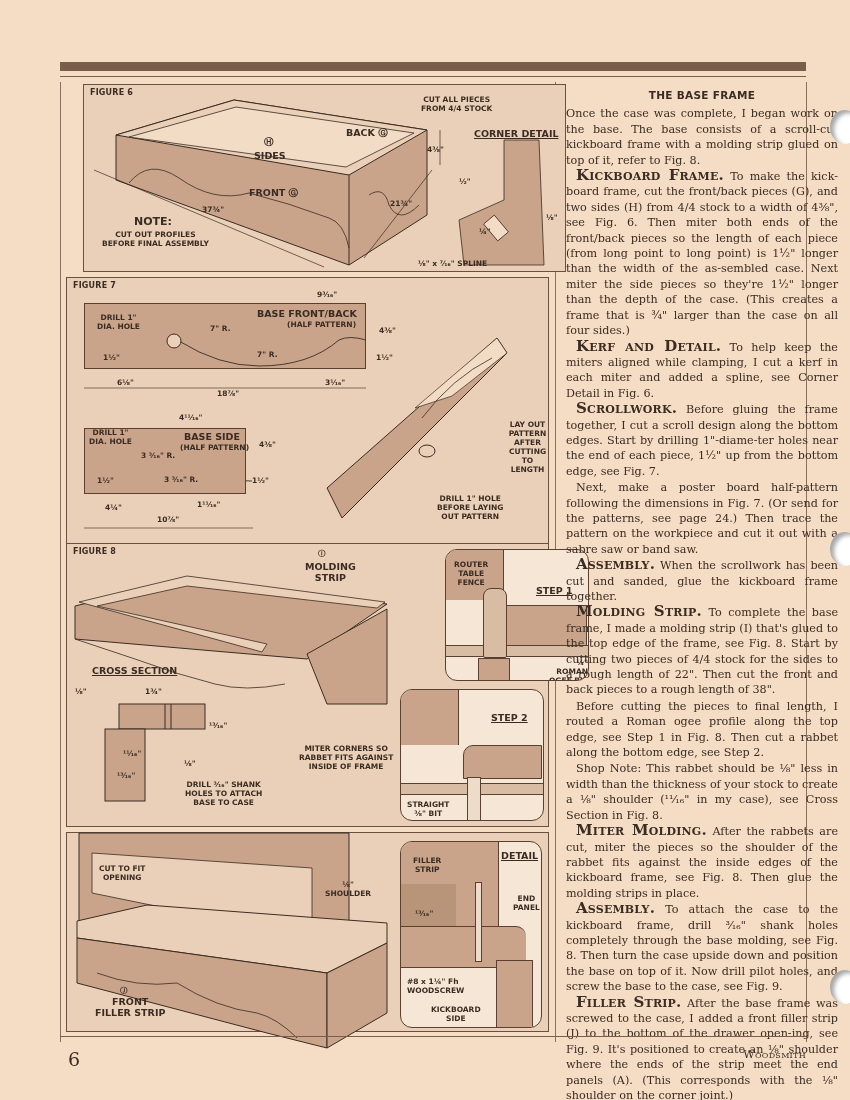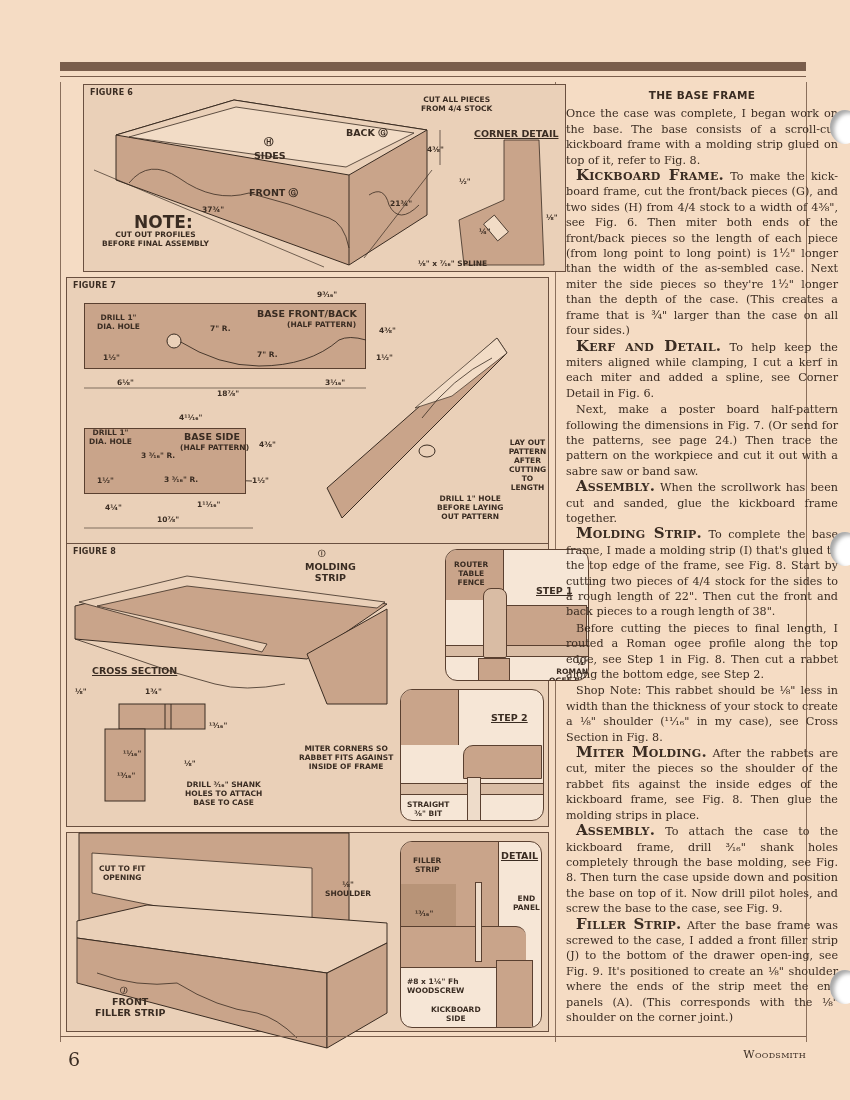--- a/index.html
+++ b/index.html
@@ -3,21 +3,21 @@
 <meta charset="utf-8">
 <style>
   html,body{margin:0;padding:0;}
   body{width:850px;height:1100px;background:#f5dcc4;position:relative;overflow:hidden;font-family:"DejaVu Serif",serif;color:#3a2c22;}
   .topbar{position:absolute;left:60px;top:62px;width:746px;height:9px;background:#7a5e4c;}
   .topline{position:absolute;left:60px;top:76px;width:746px;height:1px;background:#7a5e4c;}
   .vline{position:absolute;width:1px;background:#8a6f5c;}
   .fig{position:absolute;background:#ead0b8;border:1px solid #6a5040;box-sizing:border-box;}
   .fig-label{position:absolute;left:6px;top:3px;font-family:"DejaVu Sans",sans-serif;font-weight:bold;font-size:8px;color:#3a2c22;letter-spacing:.2px;}
   .lbl{position:absolute;font-family:"DejaVu Sans",sans-serif;font-weight:bold;font-size:7.5px;line-height:9px;color:#3a2c22;text-align:center;white-space:nowrap;}
-  .lbl.big{font-size:17px;line-height:12px;}
+  .lbl.big{font-size:11px;line-height:12px;}
   .lbl.med{font-size:9.5px;line-height:11px;}
   .lbl.u{text-decoration:underline;}
   .wood{position:absolute;background:#c9a48a;border:1px solid #5a4030;box-sizing:border-box;}
   .panel{position:absolute;background:#f6e6d6;border:1px solid #5a4030;border-radius:12px;box-sizing:border-box;overflow:hidden;}
   svg{position:absolute;overflow:visible;}
   .col{position:absolute;left:566px;top:88px;width:272px;font-size:11.2px;line-height:15.4px;text-align:justify;}
   .col h2{font-family:"DejaVu Sans",sans-serif;font-size:10.5px;font-weight:bold;text-align:center;margin:0 0 2px 0;letter-spacing:.3px;}
   .col p{margin:0;text-indent:10px;hyphens:auto;}
   .col p.first{text-indent:0;}
   .rh{font-variant:small-caps;font-weight:bold;font-size:15px;letter-spacing:.2px;}
@@ -108,21 +108,21 @@
     <div class="lbl" style="left:74px;top:173px;">3 ³⁄₁₆" R.</div>
     <div class="lbl" style="left:97px;top:197px;">3 ³⁄₁₆" R.</div>
     <div class="lbl" style="left:112px;top:135px;">4¹¹⁄₁₆"</div>
     <div class="lbl" style="left:192px;top:162px;">4⅜"</div>
     <div class="lbl" style="left:30px;top:198px;">1½"</div>
     <div class="lbl" style="left:185px;top:198px;">1½"</div>
     <div class="lbl" style="left:38px;top:225px;">4¼"</div>
     <div class="lbl" style="left:130px;top:222px;">1¹¹⁄₁₆"</div>
     <div class="lbl" style="left:90px;top:237px;">10⅞"</div>
 
-    <div class="lbl" style="left:440px;top:142px;white-space:pre-line;margin-top:18px;">LAY OUT
+    <div class="lbl" style="left:440px;top:142px;white-space:pre-line;">LAY OUT
 PATTERN
 AFTER
 CUTTING
 TO LENGTH</div>
     <div class="lbl" style="left:370px;top:216px;white-space:pre-line;">DRILL 1" HOLE
 BEFORE LAYING
 OUT PATTERN</div>
   </div>
 
   <div class="fig" style="left:66px;top:543px;width:483px;height:284px;">
@@ -215,20 +215,21 @@
       <div class="lbl" style="left:30px;top:163px;white-space:pre-line;">KICKBOARD
 SIDE</div>
     </div>
   </div>
 
   <div class="col">
     <h2>THE BASE FRAME</h2>
     <p class="first"><span class="rh"></span><span>Once the case was complete, I began work on the base. The base consists of a scroll-cut kickboard frame with a molding strip glued on top of it, refer to Fig. 8.</span></p>
     <p><span class="rh">Kickboard Frame.</span><span> To make the kick-board frame, cut the front/back pieces (G), and two sides (H) from 4/4 stock to a width of 4⅜", see Fig. 6. Then miter both ends of the front/back pieces so the length of each piece (from long point to long point) is 1½" longer than the width of the as-sembled case. Next miter the side pieces so they're 1½" longer than the depth of the case. (This creates a frame that is ¾" larger than the case on all four sides.)</span></p>
     <p><span class="rh">Kerf and Detail.</span><span> To help keep the miters aligned while clamping, I cut a kerf in each miter and added a spline, see Corner Detail in Fig. 6.</span></p>
+    <p><span class="rh">Scrollwork.</span><span> Before gluing the frame together, I cut a scroll design along the bottom edges. Start by drilling 1"-diame-ter holes near the end of each piece, 1½" up from the bottom edge, see Fig. 7.</span></p>
     <p><span class="rh"></span><span>Next, make a poster board half-pattern following the dimensions in Fig. 7. (Or send for the patterns, see page 24.) Then trace the pattern on the workpiece and cut it out with a sabre saw or band saw.</span></p>
     <p><span class="rh">Assembly.</span><span> When the scrollwork has been cut and sanded, glue the kickboard frame together.</span></p>
     <p><span class="rh">Molding Strip.</span><span> To complete the base frame, I made a molding strip (I) that's glued to the top edge of the frame, see Fig. 8. Start by cutting two pieces of 4/4 stock for the sides to a rough length of 22". Then cut the front and back pieces to a rough length of 38".</span></p>
     <p><span class="rh"></span><span>Before cutting the pieces to final length, I routed a Roman ogee profile along the top edge, see Step 1 in Fig. 8. Then cut a rabbet along the bottom edge, see Step 2.</span></p>
     <p><span class="rh"></span><span>Shop Note: This rabbet should be ⅛" less in width than the thickness of your stock to create a ⅛" shoulder (¹¹⁄₁₆" in my case), see Cross Section in Fig. 8.</span></p>
     <p><span class="rh">Miter Molding.</span><span> After the rabbets are cut, miter the pieces so the shoulder of the rabbet fits against the inside edges of the kickboard frame, see Fig. 8. Then glue the molding strips in place.</span></p>
     <p><span class="rh">Assembly.</span><span> To attach the case to the kickboard frame, drill ³⁄₁₆" shank holes completely through the base molding, see Fig. 8. Then turn the case upside down and position the base on top of it. Now drill pilot holes, and screw the base to the case, see Fig. 9.</span></p>
     <p><span class="rh">Filler Strip.</span><span> After the base frame was screwed to the case, I added a front filler strip (J) to the bottom of the drawer open-ing, see Fig. 9. It's positioned to create an ⅛" shoulder where the ends of the strip meet the end panels (A). (This corresponds with the ⅛" shoulder on the corner joint.)</span></p>
   </div>
 

